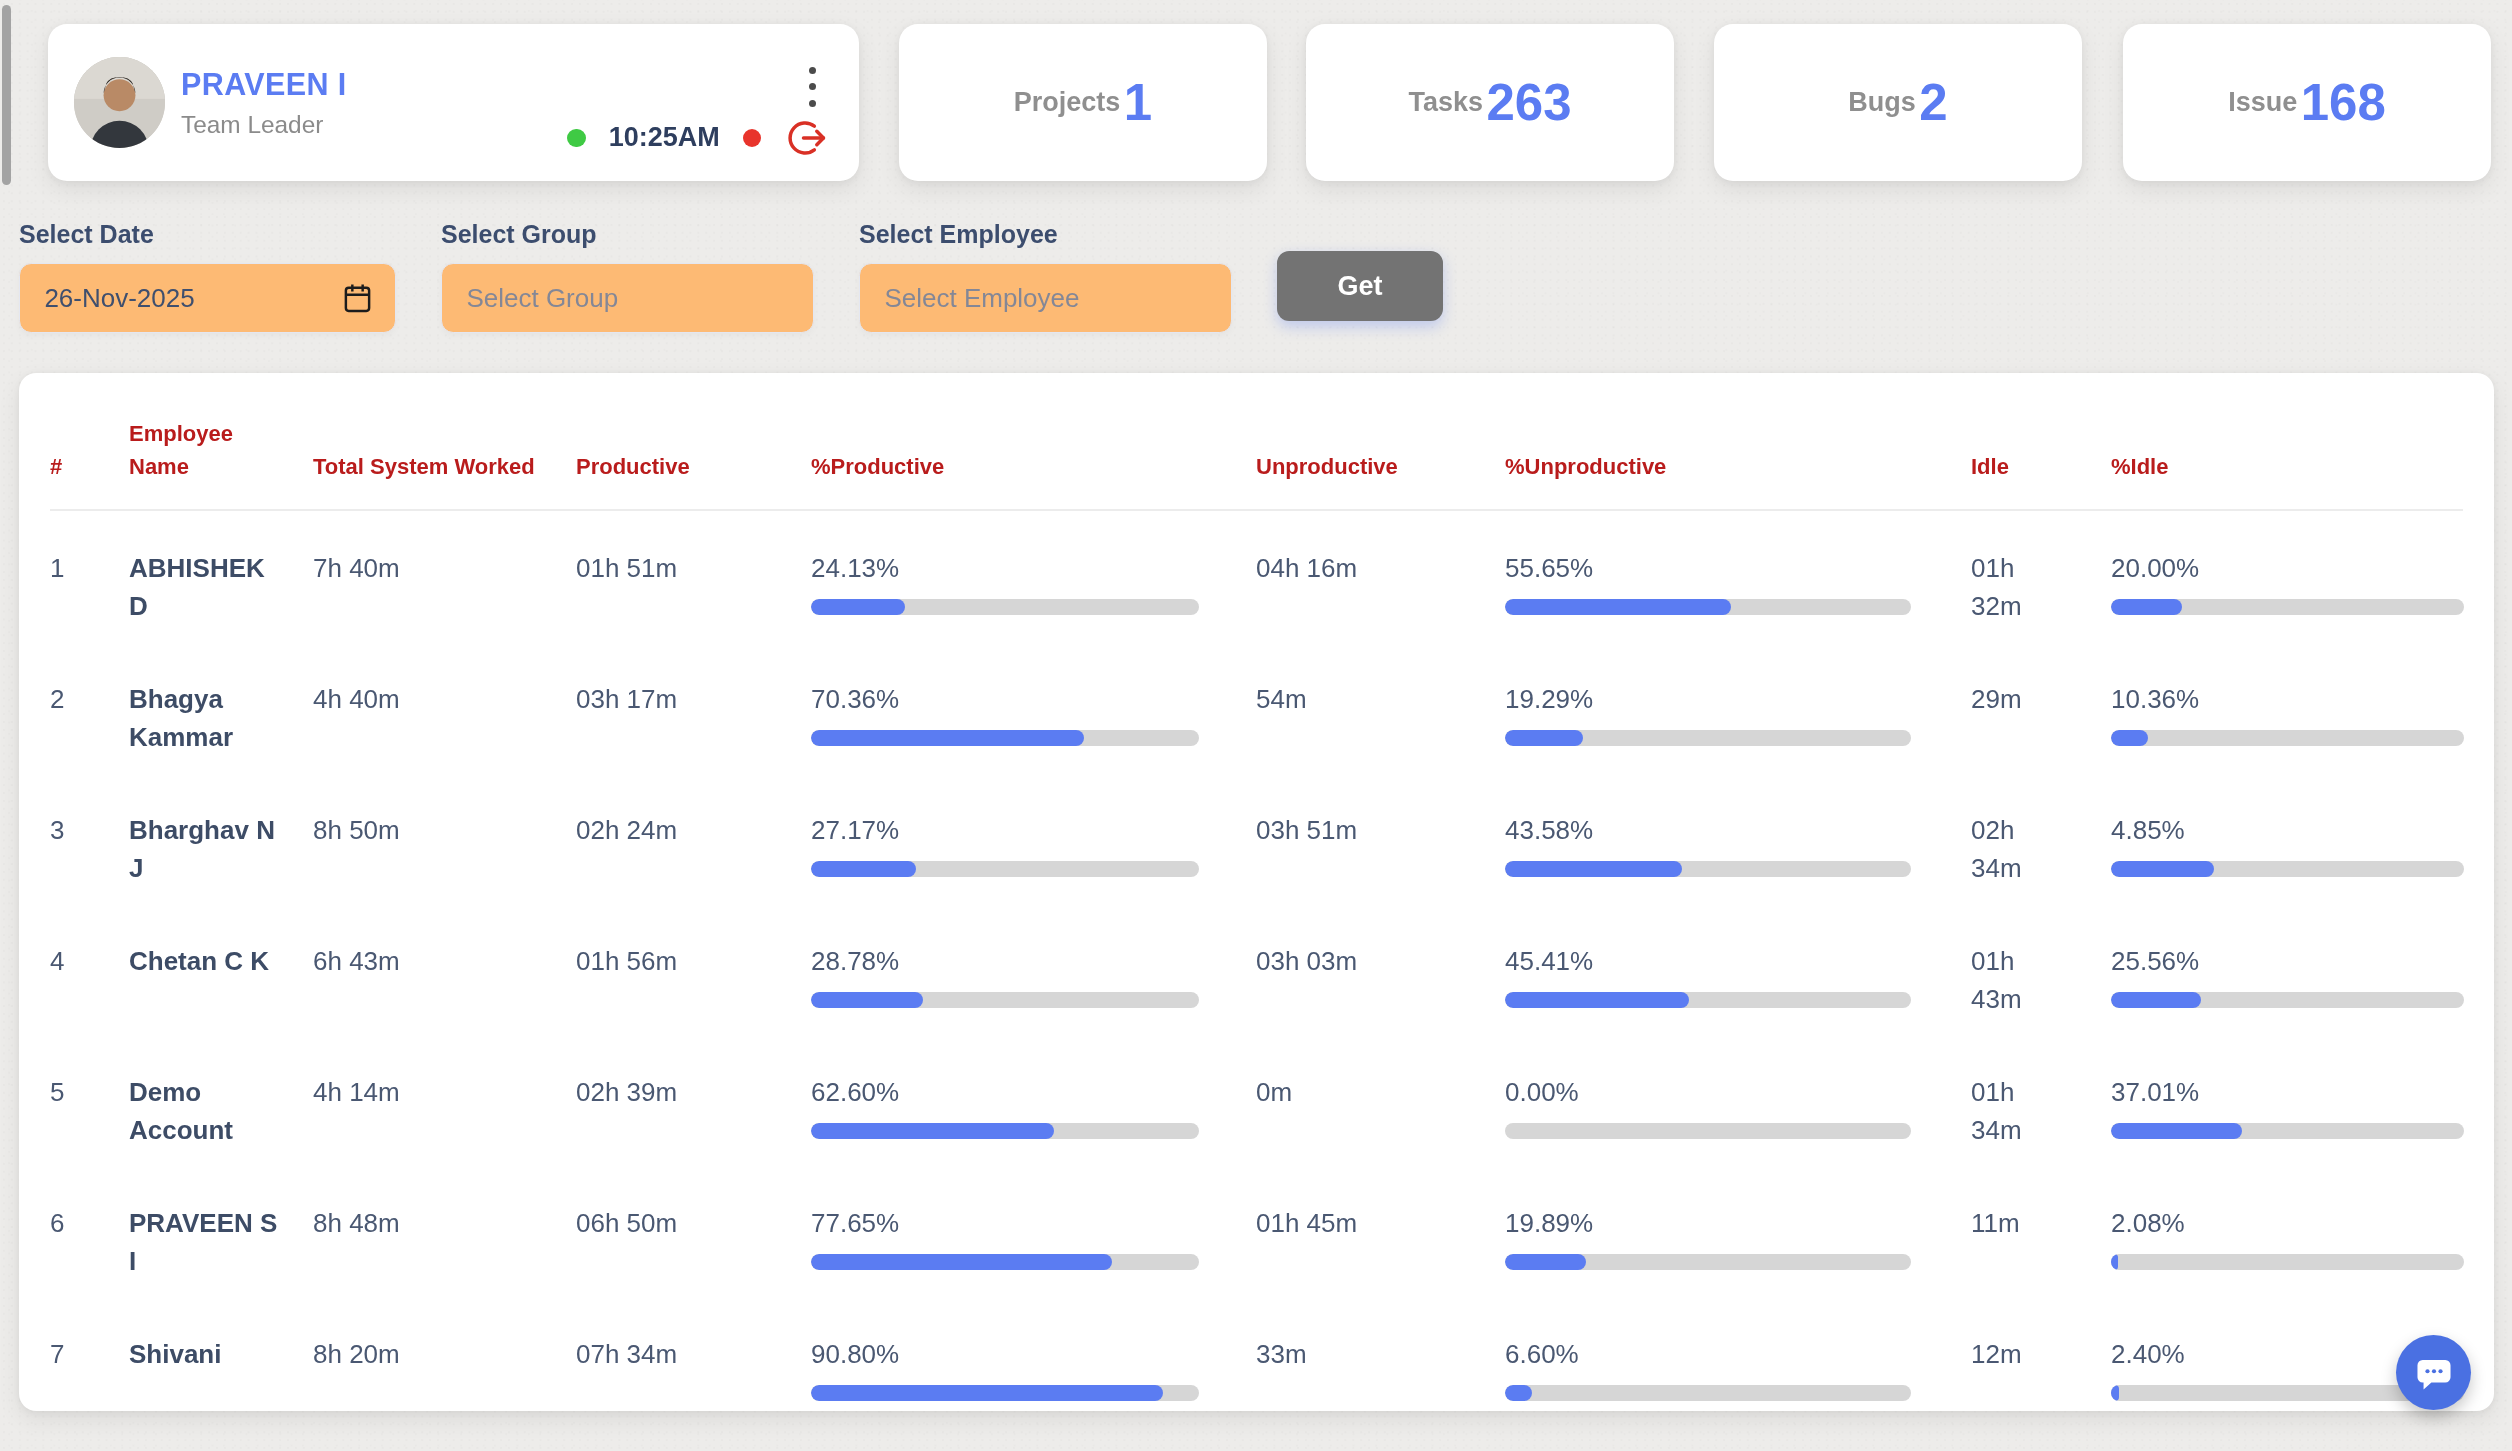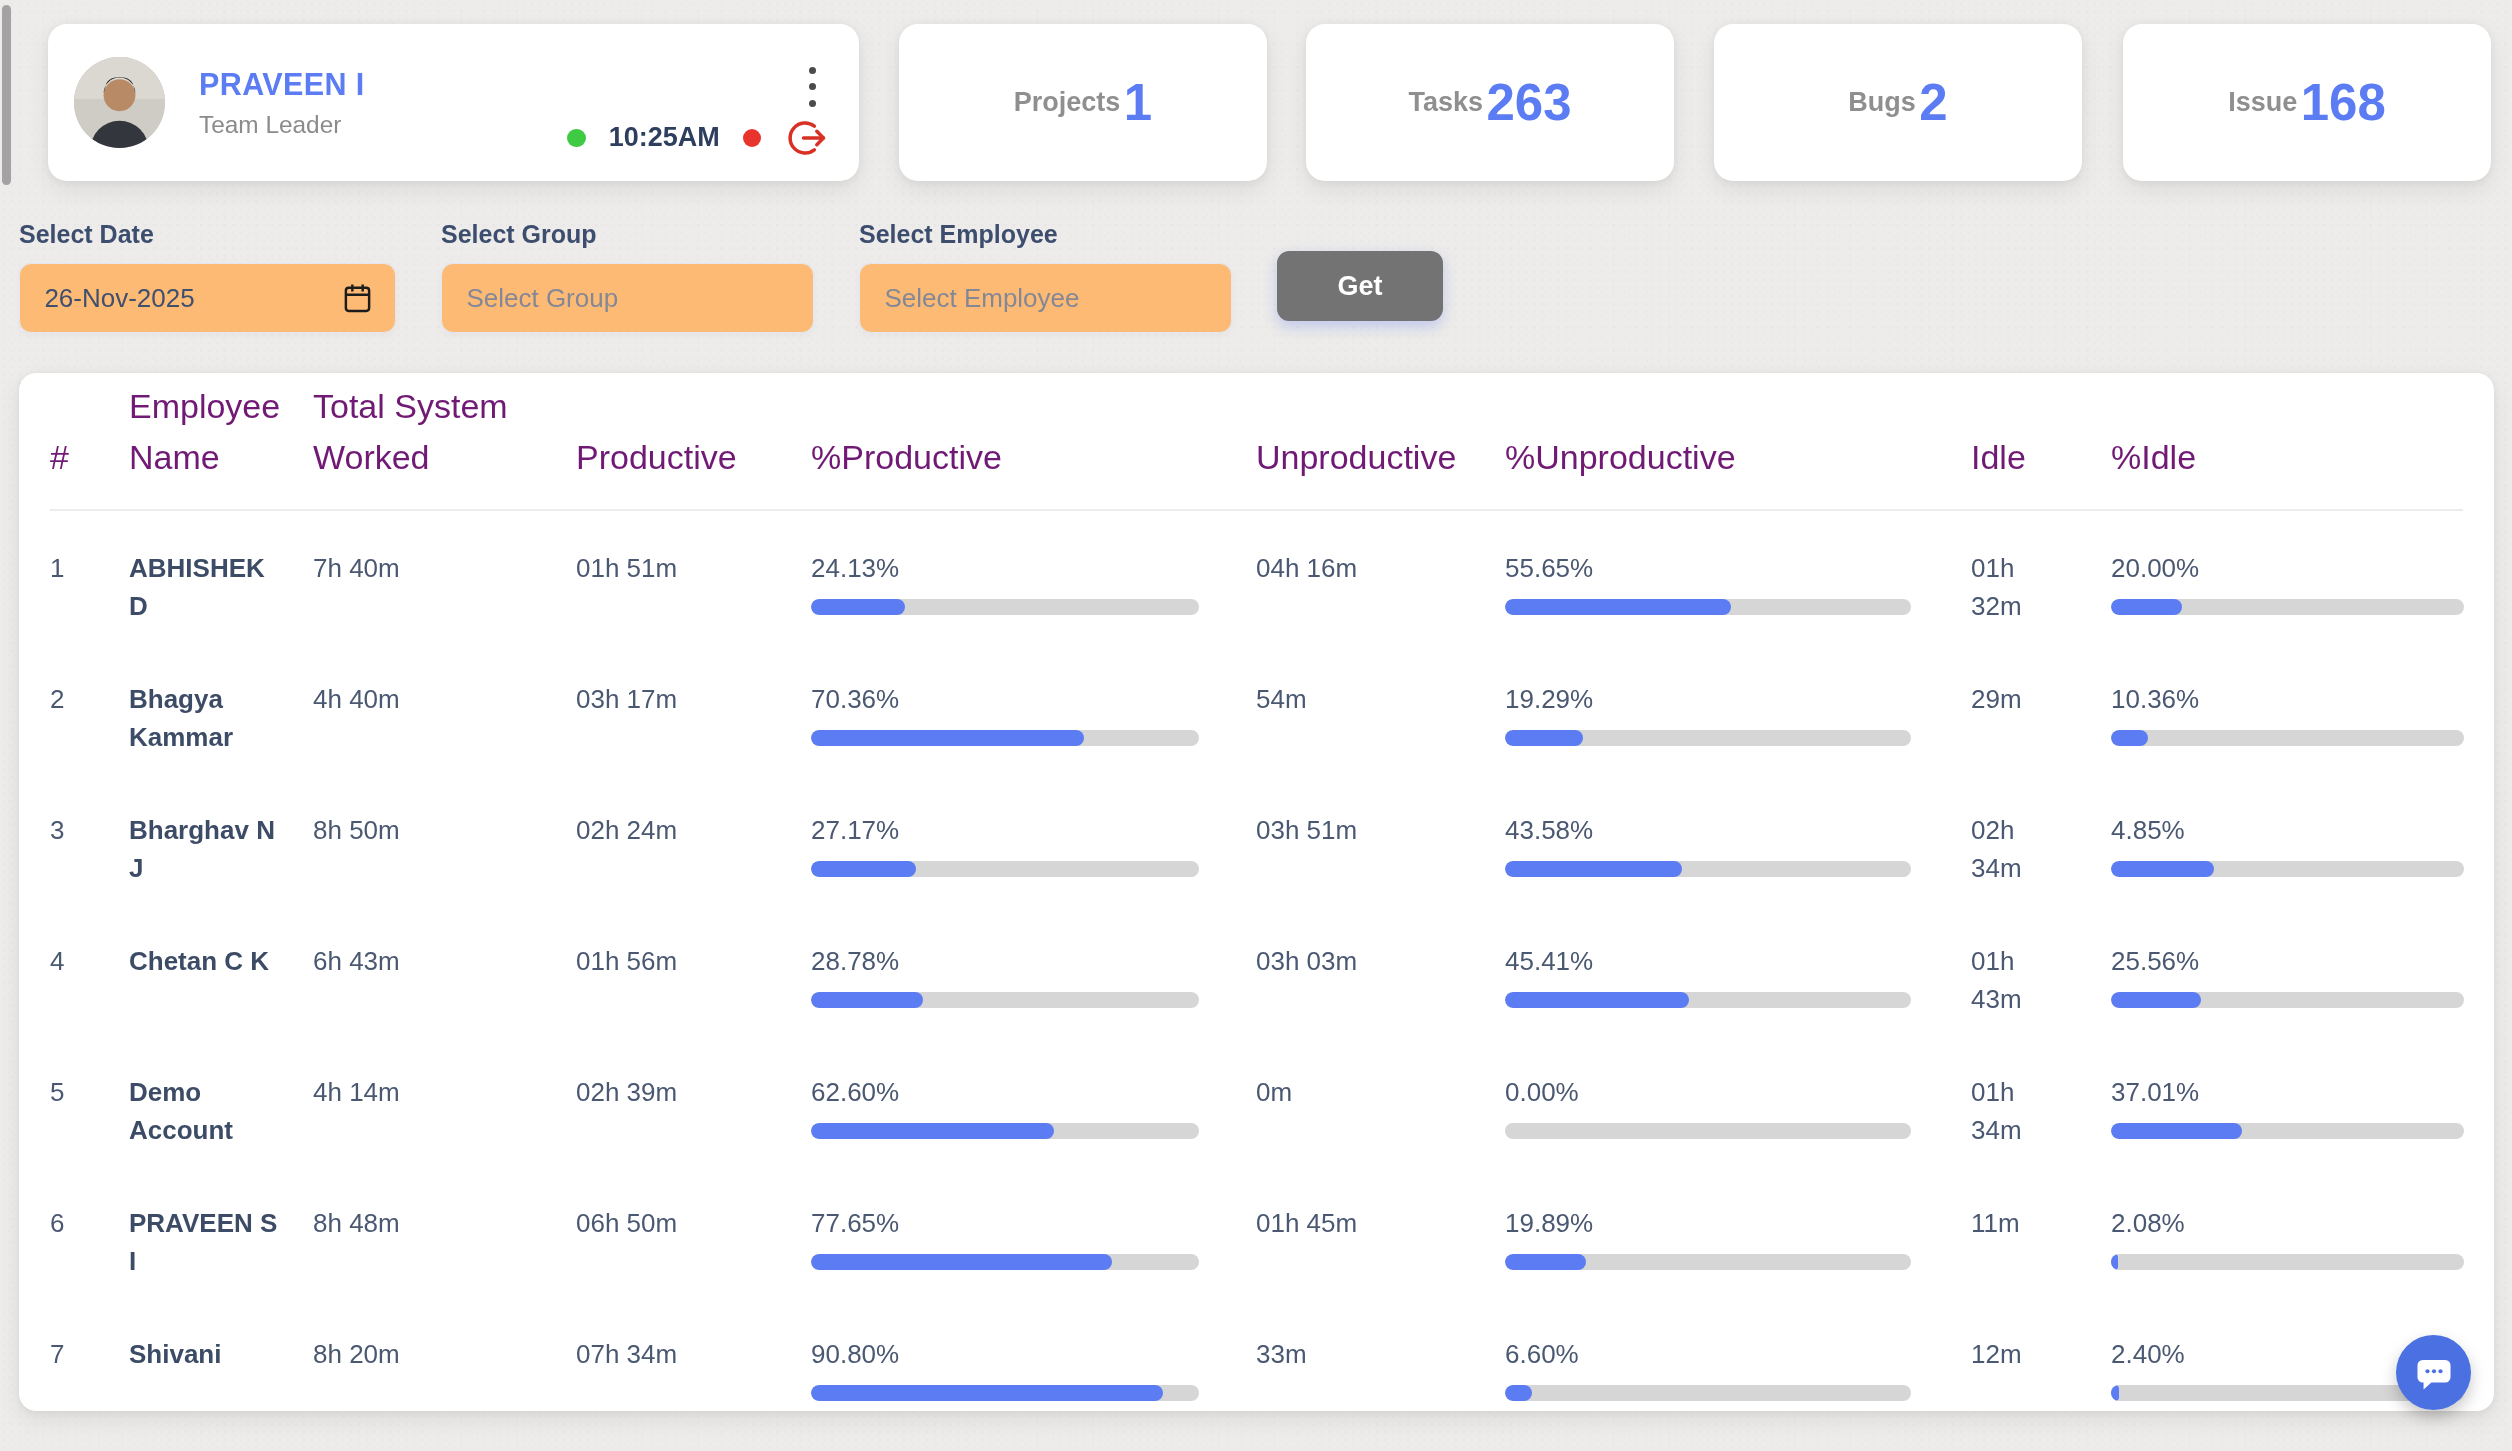--- a/index.html
+++ b/index.html
@@ -15,21 +15,21 @@
     background:#ffffff;border-radius:19px;
     box-shadow:0 8.7px 23px rgba(0,0,0,.07), 0 1.7px 7px rgba(0,0,0,.05);
   }
   
   .scroll-thumb{position:absolute;left:1.7px;top:5.2px;width:9.6px;height:180px;border-radius:5.2px;background:#a3a3a3;}
 
   
   .user-card{position:absolute;left:48px;top:24.4px;width:811px;height:157px;display:flex;align-items:center;padding-left:26px;box-sizing:border-box;}
   .avatar{width:91px;height:91px;border-radius:50%;overflow:hidden;flex:0 0 auto;background:#cfccc6;}
   .avatar svg{display:block;width:100%;height:100%;}
-  .user-info{margin-left:34px;}
+  .user-info{margin-left:16px;}
   .user-name{font-size:30.5px;font-weight:800;color:#5b7cf2;letter-spacing:0.4px;}
   .user-role{margin-top:8.7px;font-size:24.4px;color:#8b8b8b;}
   .kebab{position:absolute;right:38px;top:37px;display:flex;flex-direction:column;gap:9.6px;padding:5.2px;cursor:pointer;}
   .kebab i{width:7px;height:7px;border-radius:50%;background:#4b4b4b;}
   .session{position:absolute;right:30px;bottom:21px;display:flex;align-items:center;gap:23px;}
   .dot{width:18.3px;height:18.3px;border-radius:50%;}
   .dot.green{background:#3fca44;}
   .dot.red{background:#e8342c;}
   .session-time{font-size:27px;font-weight:700;color:#2e3e5e;}
   .logout{width:45px;height:45px;display:flex;align-items:center;justify-content:center;cursor:pointer;}
@@ -56,21 +56,21 @@
     position:absolute;left:1277px;top:251px;width:166px;height:70px;
     background:#737373;color:#fff;border:none;border-radius:12.2px;
     font-size:27px;font-weight:700;cursor:pointer;font-family:"Liberation Sans",sans-serif;
     box-shadow:0 5.2px 14px rgba(91,124,240,.30);
   }
 
   
   .table-card{position:absolute;left:19px;top:373px;width:2475px;height:1038px;padding:0 31px;box-sizing:border-box;overflow:hidden;border-radius:17.4px;}
   .grid-cols{display:grid;grid-template-columns:79px 184px 263px 235px 445px 249px 466px 140px 1fr;}
   .thead{height:136px;align-items:end;padding-bottom:26px;box-sizing:border-box;}
-  .th{font-size:34px;font-weight:400;color:#701a75;line-height:1.5;padding-right:35px;}
+  .th{font-size:22px;font-weight:700;color:#b91c1c;line-height:1.5;padding-right:35px;}
   .divider{height:1.7px;background:#ececec;}
   .trow{height:131px;padding-top:38px;box-sizing:border-box;font-size:26px;color:#4a5872;line-height:1.47;}
   .td-name{font-weight:700;color:#3d4c66;padding-right:35px;}
   .td-idle{padding-right:44px;}
   .pct-val{font-size:26px;color:#4a5872;}
   .bar{height:15.7px;border-radius:8.7px;background:#d6d6d6;margin-top:12.2px;overflow:hidden;}
   .bar-pp{width:388px;}
   .bar-pu{width:406px;}
   .bar-pi{width:353px;}
   .bar .fill{height:100%;border-radius:8.7px;background:#5b7cf2;}

